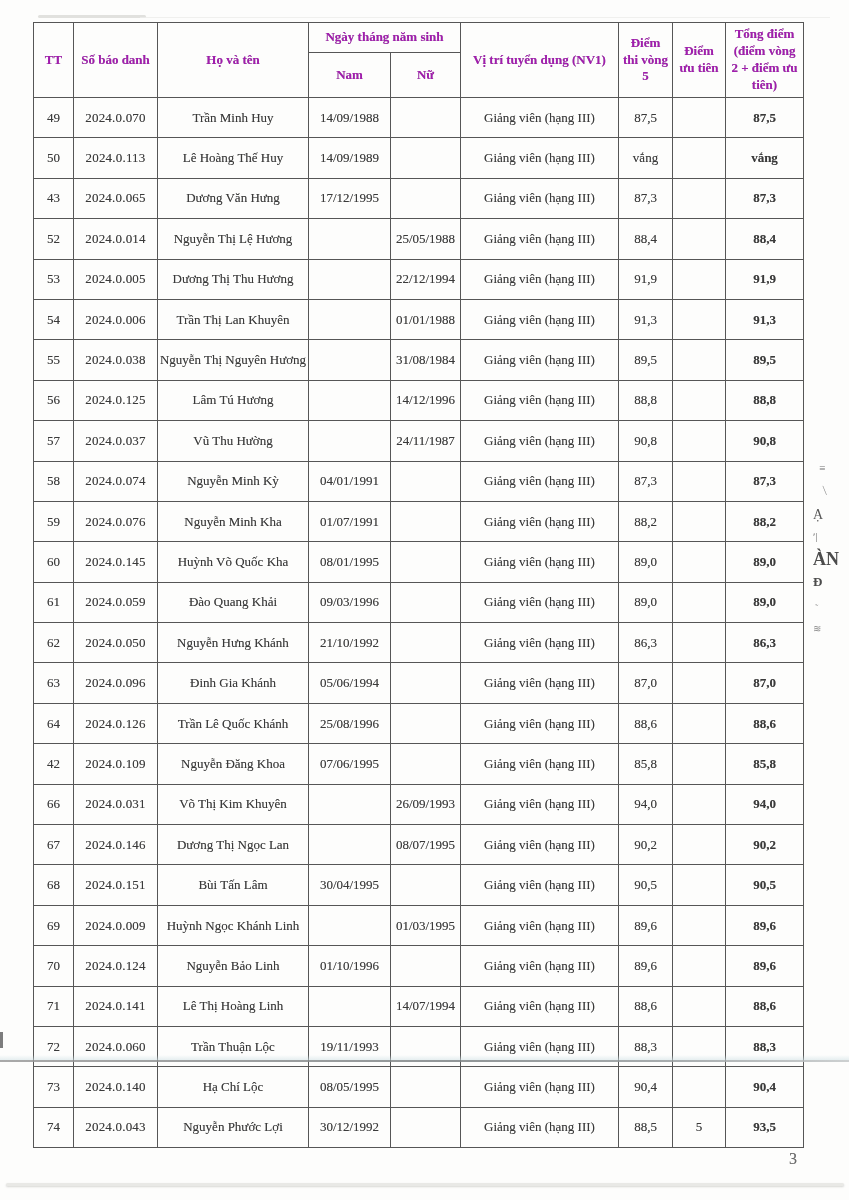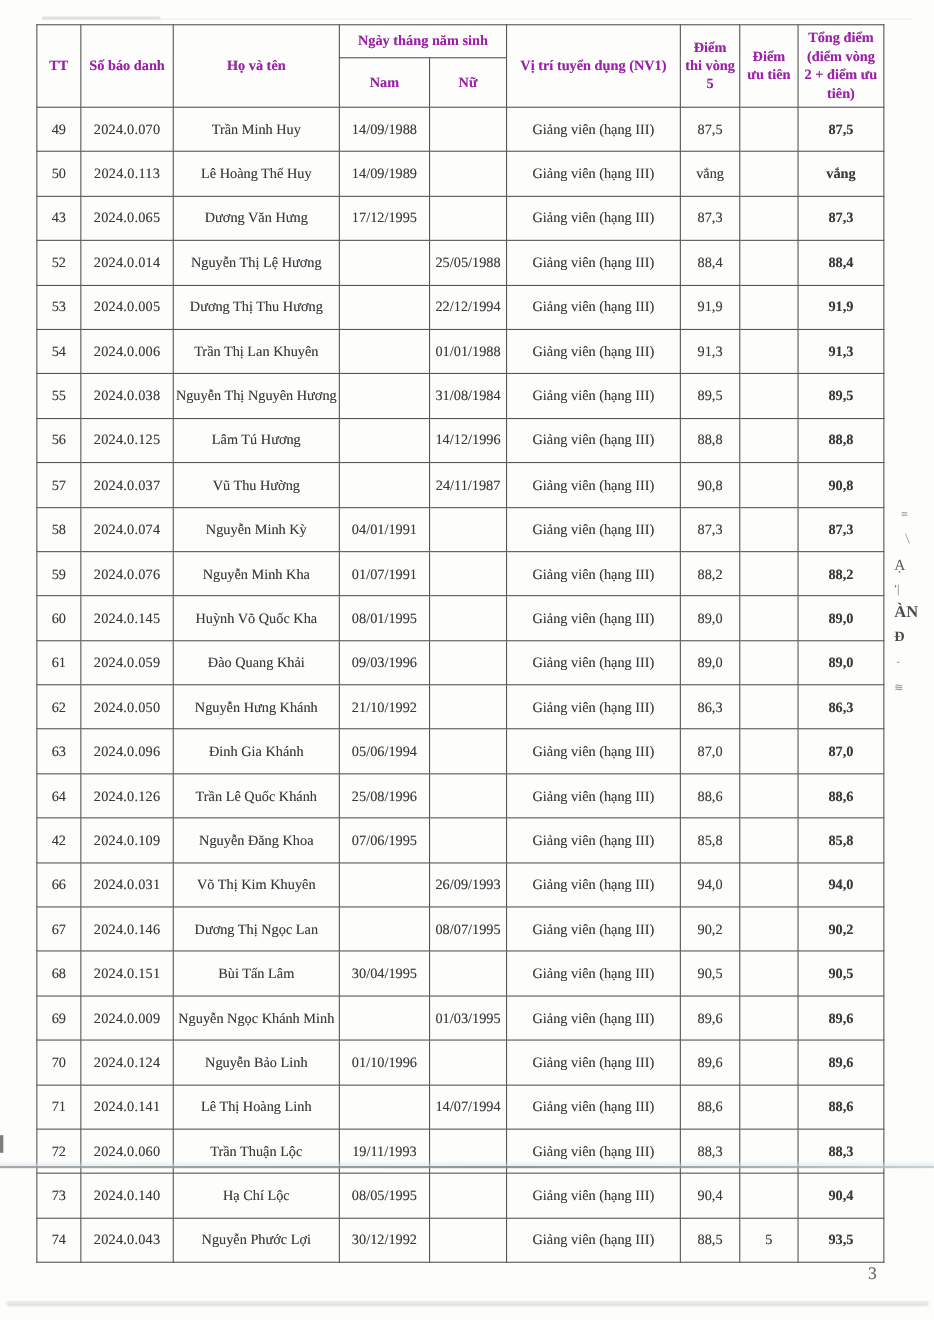--- a/index.html
+++ b/index.html
@@ -85,21 +85,21 @@
   
   .edge-marks{
     position:absolute;left:813px;top:463px;width:30px;
     display:flex;flex-direction:column;align-items:flex-start;
   }
   .edge-marks span{display:block;color:#6a6a6a;font-size:12px;line-height:1;}
   .edge-marks span:nth-child(1){font-size:11px;margin-left:6px;color:#707070;}
   .edge-marks span:nth-child(2){margin-top:12px;margin-left:8px;font-size:10px;color:#808080;transform:rotate(18deg);}
   .edge-marks span:nth-child(3){margin-top:12px;font-size:14px;color:#585858;}
   .edge-marks span:nth-child(4){margin-top:9px;font-size:11px;color:#6e6e6e;}
-  .edge-marks span:nth-child(5){margin-top:8px;font-size:15px;font-weight:bold;color:#4c4c4c;}
+  .edge-marks span:nth-child(5){margin-top:8px;font-size:18px;font-weight:bold;color:#4c4c4c;}
   .edge-marks span:nth-child(6){margin-top:7px;font-size:13px;font-weight:bold;color:#4c4c4c;}
   .edge-marks span:nth-child(7){margin-top:16px;font-size:10px;color:#9a9a9a;margin-left:2px;}
   .edge-marks span:nth-child(8){margin-top:10px;font-size:10px;color:#8a8a8a;}
 </style>
 </head>
 <body>
 
 <div class="page">
 
   <div class="top-smudge"></div>
@@ -370,21 +370,21 @@
     <td class="c-nu"></td>
     <td class="c-vitri">Giảng viên (hạng III)</td>
     <td class="c-diem">90,5</td>
     <td class="c-uutien"></td>
     <td class="c-tong">90,5</td>
   </tr>
 
   <tr>
     <td class="c-tt">69</td>
     <td class="c-sbd">2024.0.009</td>
-    <td class="c-name">Nguyễn Ngọc Khánh Minh</td>
+    <td class="c-name">Huỳnh Ngọc Khánh Linh</td>
     <td class="c-nam"></td>
     <td class="c-nu">01/03/1995</td>
     <td class="c-vitri">Giảng viên (hạng III)</td>
     <td class="c-diem">89,6</td>
     <td class="c-uutien"></td>
     <td class="c-tong">89,6</td>
   </tr>
 
   <tr>
     <td class="c-tt">70</td>

